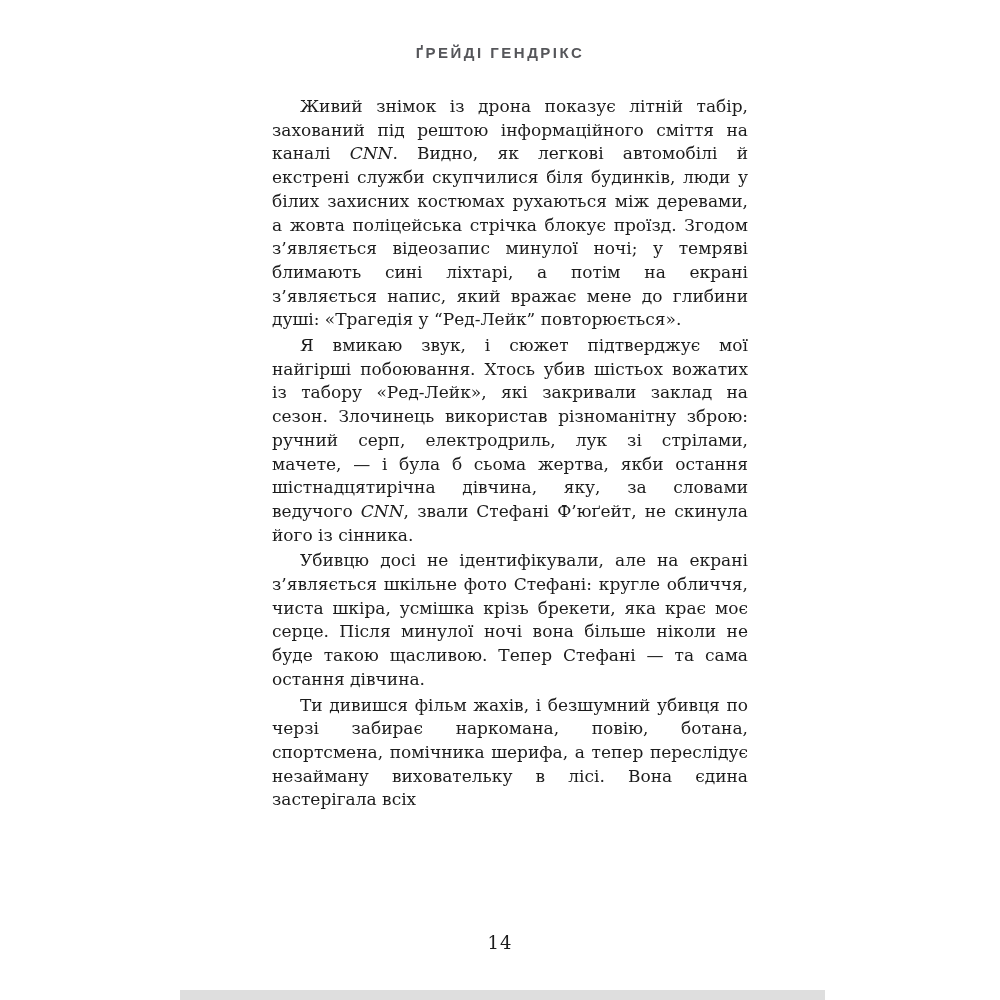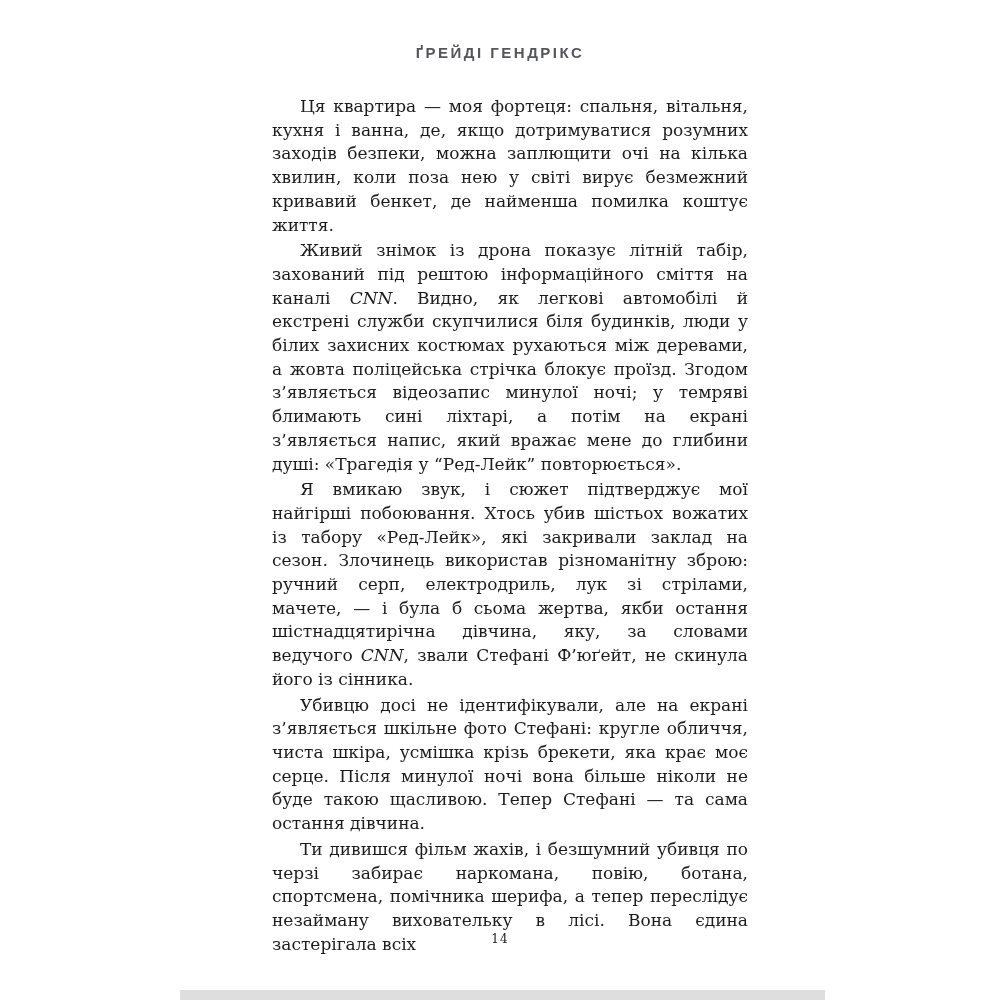--- a/index.html
+++ b/index.html
@@ -46,41 +46,40 @@
   .body-text em {
     font-style: italic;
   }
   .page-number {
     position: absolute;
     top: 932px;
     left: 0;
     width: 100%;
     text-align: center;
     font-family: "DejaVu Serif", serif;
-    font-size: 12px;
+    font-size: 18px;
     letter-spacing: 1px;
     color: var(--text-color, #1c1c1c);
   }
   .bottom-bar {
     position: absolute;
     left: 180px;
     bottom: 0;
     width: 645px;
     height: 10px;
     background: var(--bar-color, #dedede);
   }
 </style>
 </head>
 <body>
 
 <div class="page" style="--bg: #ffffff; --text-color: #1c1c1c; --header-color: #55565a; --bar-color: #dedede;">
   <div class="running-header">ҐРЕЙДІ ГЕНДРІКС</div>
 
   <div class="body-text" id="body-text">
-      <p><span>Ця квартира — моя фортеця: спальня, вітальня, кухня і ванна, де, якщо дотримуватися розумних заходів безпеки, можна заплющити очі на кілька хвилин, коли поза нею у світі вирує безмежний кривавий бенкет, де найменша помилка коштує життя.</span></p>
       <p><span>Живий знімок із дрона показує літній табір, захований під рештою інформаційного сміття на каналі </span><em>CNN</em><span>. Видно, як легкові автомобілі й екстрені служби скупчилися біля будинків, люди у білих захисних костюмах рухаються між деревами, а жовта поліцейська стрічка блокує проїзд. Згодом з’являється відеозапис минулої ночі; у темряві блимають сині ліхтарі, а потім на екрані з’являється напис, який вражає мене до глибини душі: «Трагедія у “Ред-Лейк” повторюється».</span></p>
       <p><span>Я вмикаю звук, і сюжет підтверджує мої найгірші побоювання. Хтось убив шістьох вожатих із табору «Ред-Лейк», які закривали заклад на сезон. Злочинець використав різноманітну зброю: ручний серп, електродриль, лук зі стрілами, мачете, — і була б сьома жертва, якби остання шістнадцятирічна дівчина, яку, за словами ведучого </span><em>CNN</em><span>, звали Стефані Ф’юґейт, не скинула його із сінника.</span></p>
       <p><span>Убивцю досі не ідентифікували, але на екрані з’являється шкільне фото Стефані: кругле обличчя, чиста шкіра, усмішка крізь брекети, яка крає моє серце. Після минулої ночі вона більше ніколи не буде такою щасливою. Тепер Стефані — та сама остання дівчина.</span></p>
       <p><span>Ти дивишся фільм жахів, і безшумний убивця по черзі забирає наркомана, повію, ботана, спортсмена, помічника шерифа, а тепер переслідує незайману виховательку в лісі. Вона єдина застерігала всіх</span></p>
     </div>
 
   <div class="page-number">14</div>
 
   <div class="bottom-bar"></div>
 </div>

